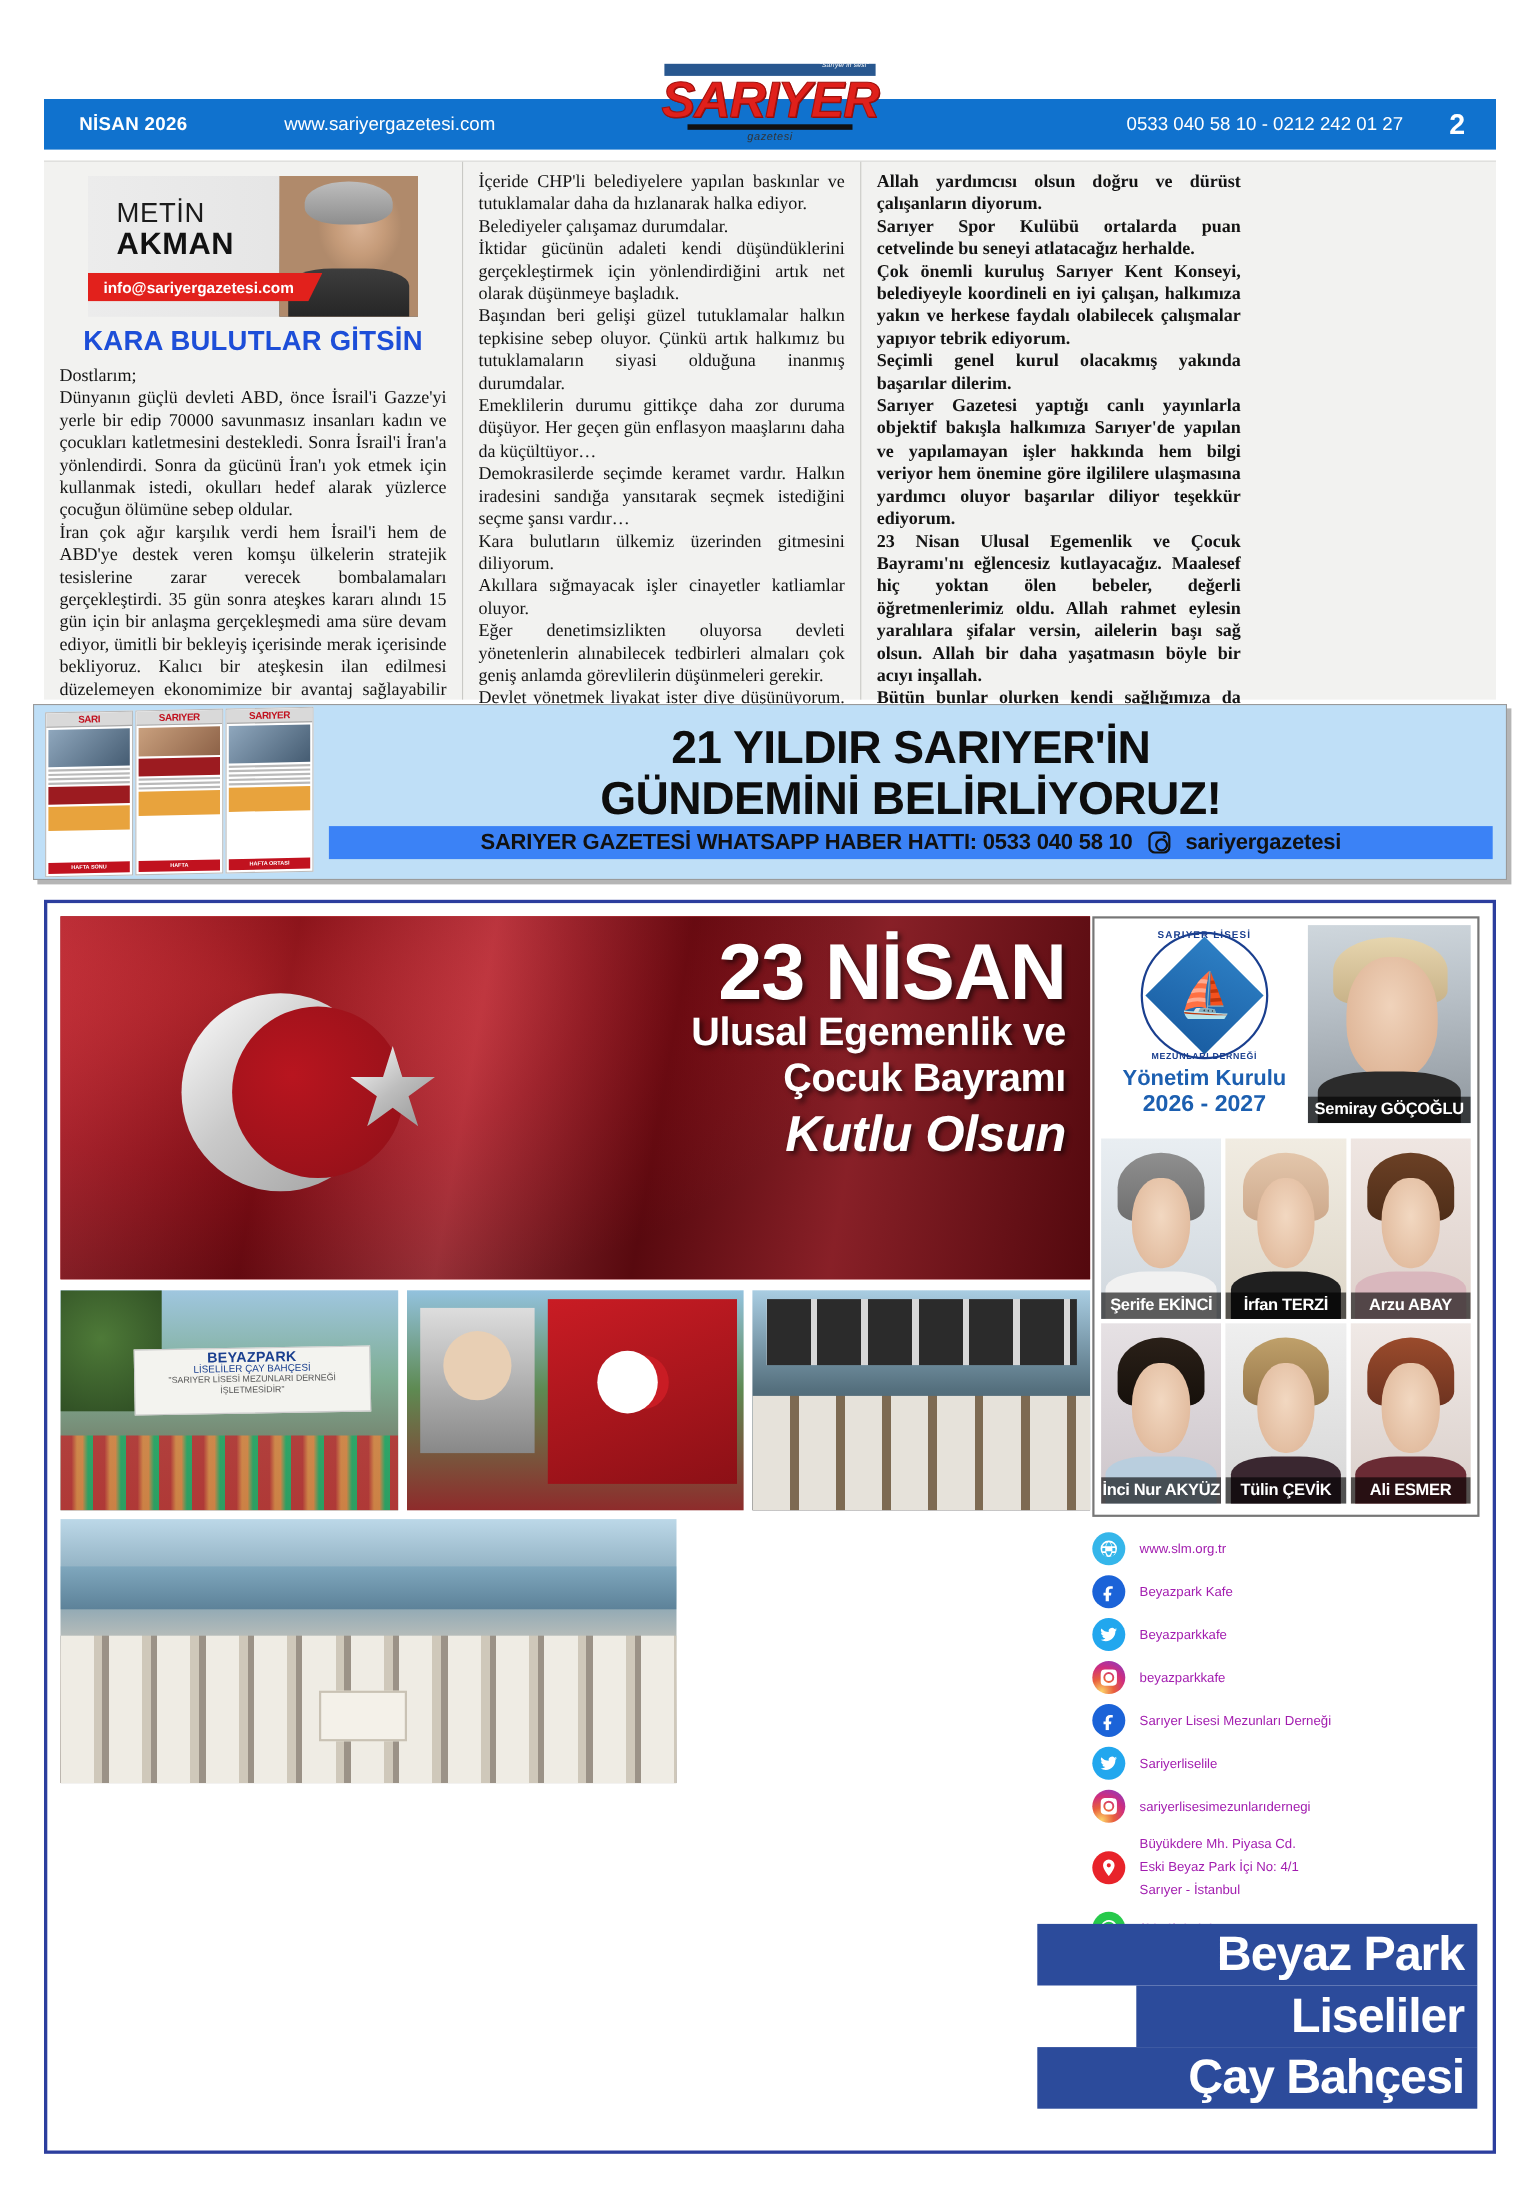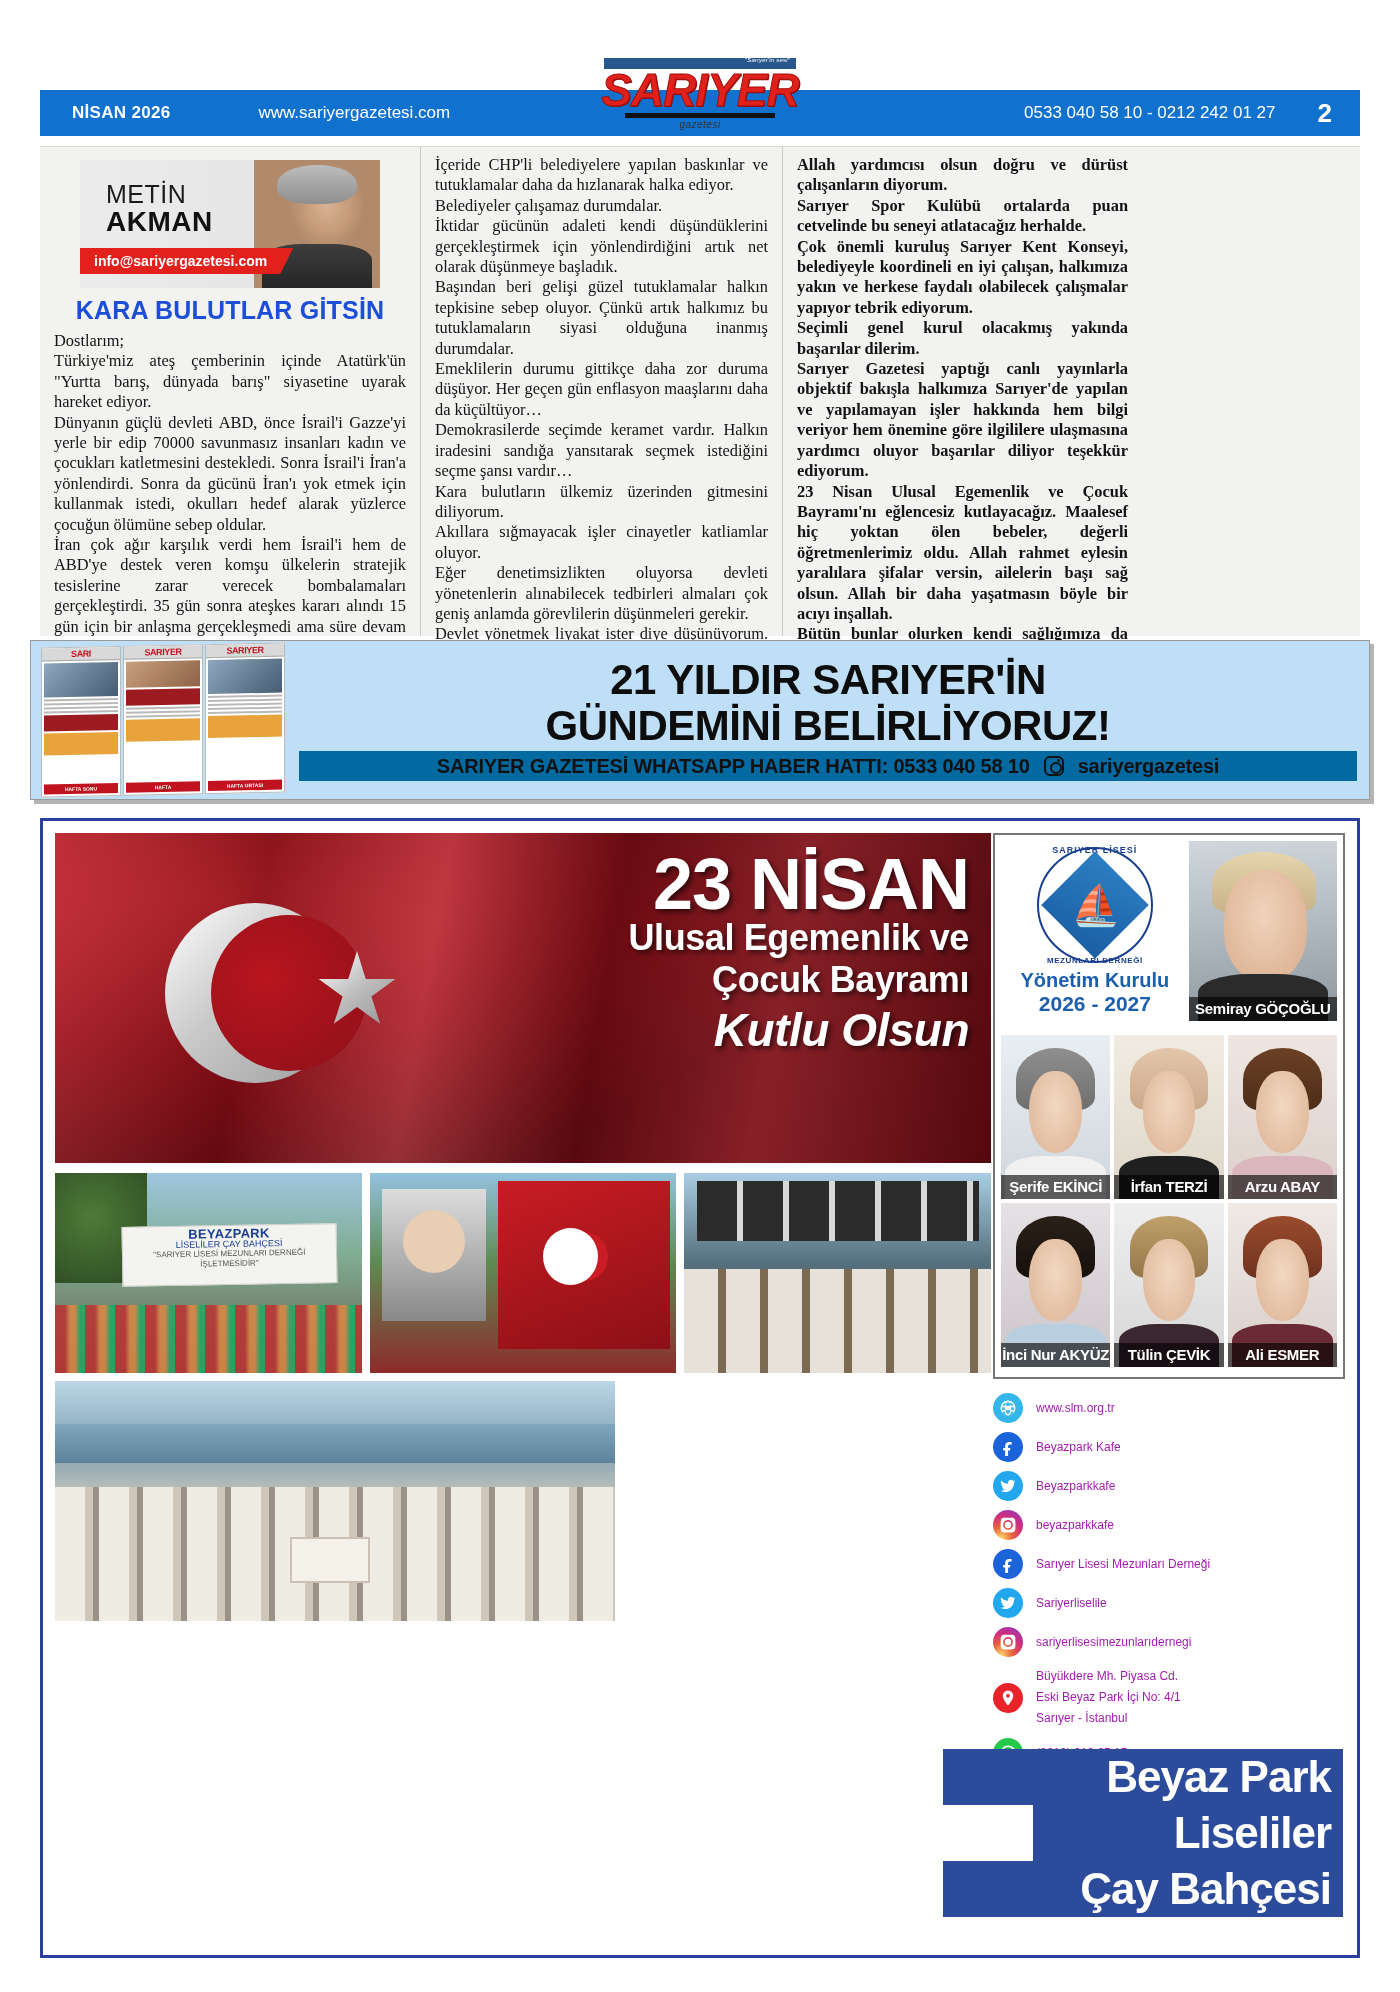--- a/index.html
+++ b/index.html
@@ -157,21 +157,21 @@
             background:#c1121f; color:#fff; font-size:5px; text-align:center;
             line-height:10px; font-weight:bold;}
   .ad21-head {
     position: absolute; left: 270px; top: 16px; right: 14px;
     text-align: center;
     font-size: 42px; font-weight: bold; line-height: 46px;
     color: #0d0d0d; letter-spacing: -.5px;
   }
   .ad21-strip {
     position: absolute; left: 268px; right: 12px; bottom: 18px; height: 30px;
-    background: #0369a1;
+    background: #3b82f6;
     display: flex; align-items: center; justify-content: center; gap: 14px;
     font-size: 20px; font-weight: bold; color: #111; letter-spacing: -.2px;
   }
   .ig-glyph {
     width: 20px; height: 20px; border: 2px solid #111; border-radius: 6px;
     position: relative; display: inline-block; flex: none;
   }
   .ig-glyph::before {
     content: ""; position: absolute; left: 4px; top: 4px; width: 8px; height: 8px;
     border: 2px solid #111; border-radius: 50%;
@@ -418,21 +418,20 @@
         <div class="author-photo"></div>
         <div class="author-name">
           <span class="fn">METİN</span>
           <span class="ln">AKMAN</span>
         </div>
         <div class="author-email">info@sariyergazetesi.com</div>
       </div>
       <div class="kicker-title">KARA BULUTLAR GİTSİN</div>
       <div class="body-text">
           <p>Dostlarım;</p>
-          <p>Türkiye'miz ateş çemberinin içinde Atatürk'ün "Yurtta barış, dünyada barış" siyasetine uyarak hareket ediyor.</p>
           <p>Dünyanın güçlü devleti ABD, önce İsrail'i Gazze'yi yerle bir edip 70000 savunmasız insanları kadın ve çocukları katletmesini destekledi. Sonra İsrail'i İran'a yönlendirdi. Sonra da gücünü İran'ı yok etmek için kullanmak istedi, okulları hedef alarak yüzlerce çocuğun ölümüne sebep oldular.</p>
           <p>İran çok ağır karşılık verdi hem İsrail'i hem de ABD'ye destek veren komşu ülkelerin stratejik tesislerine zarar verecek bombalamaları gerçekleştirdi. 35 gün sonra ateşkes kararı alındı 15 gün için bir anlaşma gerçekleşmedi ama süre devam ediyor, ümitli bir bekleyiş içerisinde merak içerisinde bekliyoruz. Kalıcı bir ateşkesin ilan edilmesi düzelemeyen ekonomimize bir avantaj sağlayabilir diye düşünüyorum.</p>
         </div>
     </div>
 
     <div class="col col2">
       <div class="body-text">
           <p>İçeride CHP'li belediyelere yapılan baskınlar ve tutuklamalar daha da hızlanarak halka ediyor.</p>
           <p>Belediyeler çalışamaz durumdalar.</p>
           <p>İktidar gücünün adaleti kendi düşündüklerini gerçekleştirmek için yönlendirdiğini artık net olarak düşünmeye başladık.</p>

